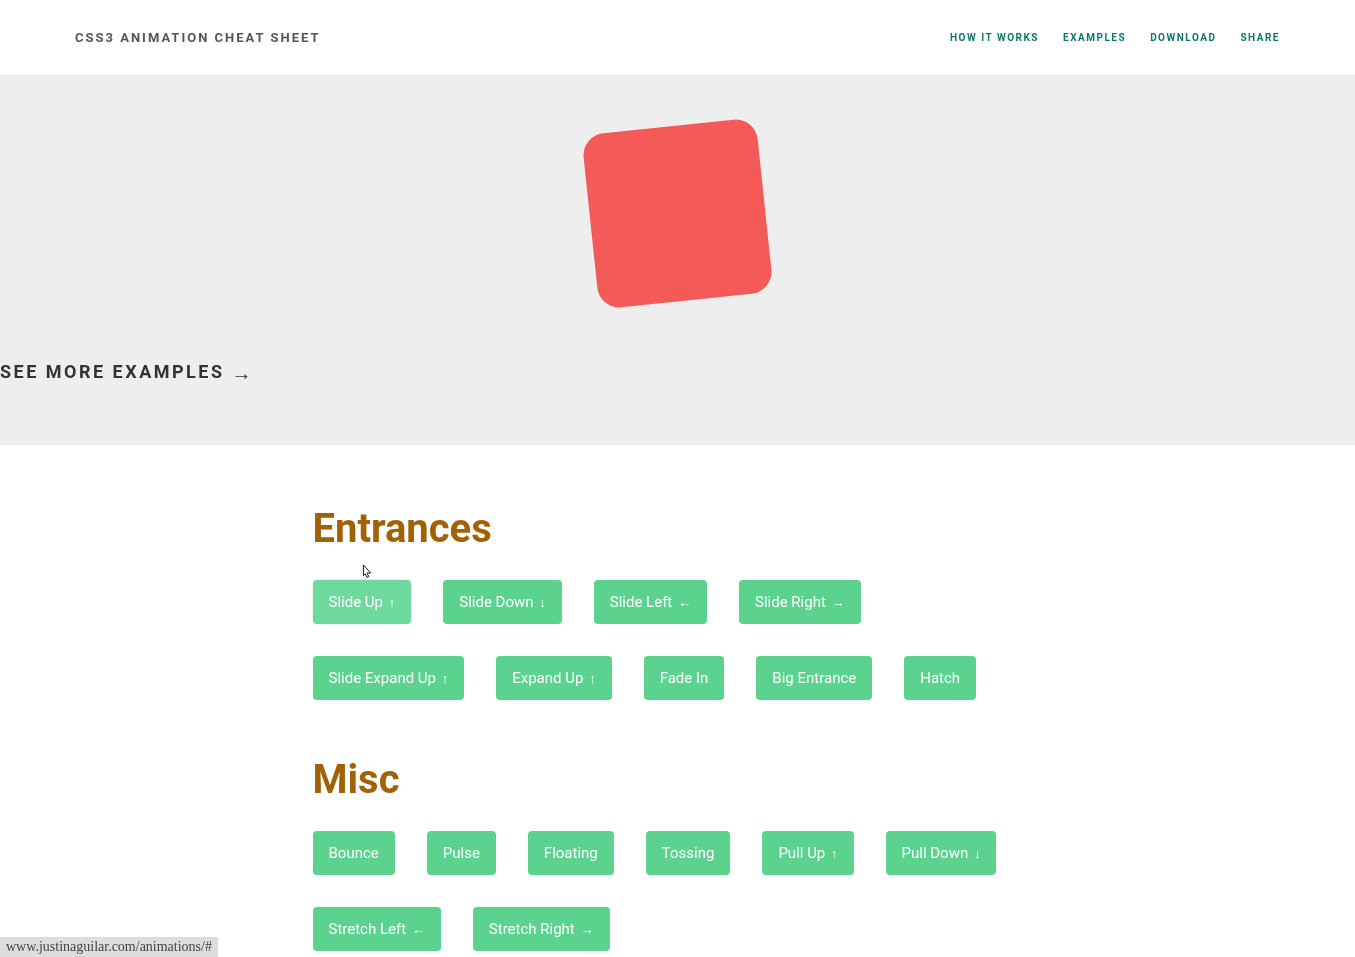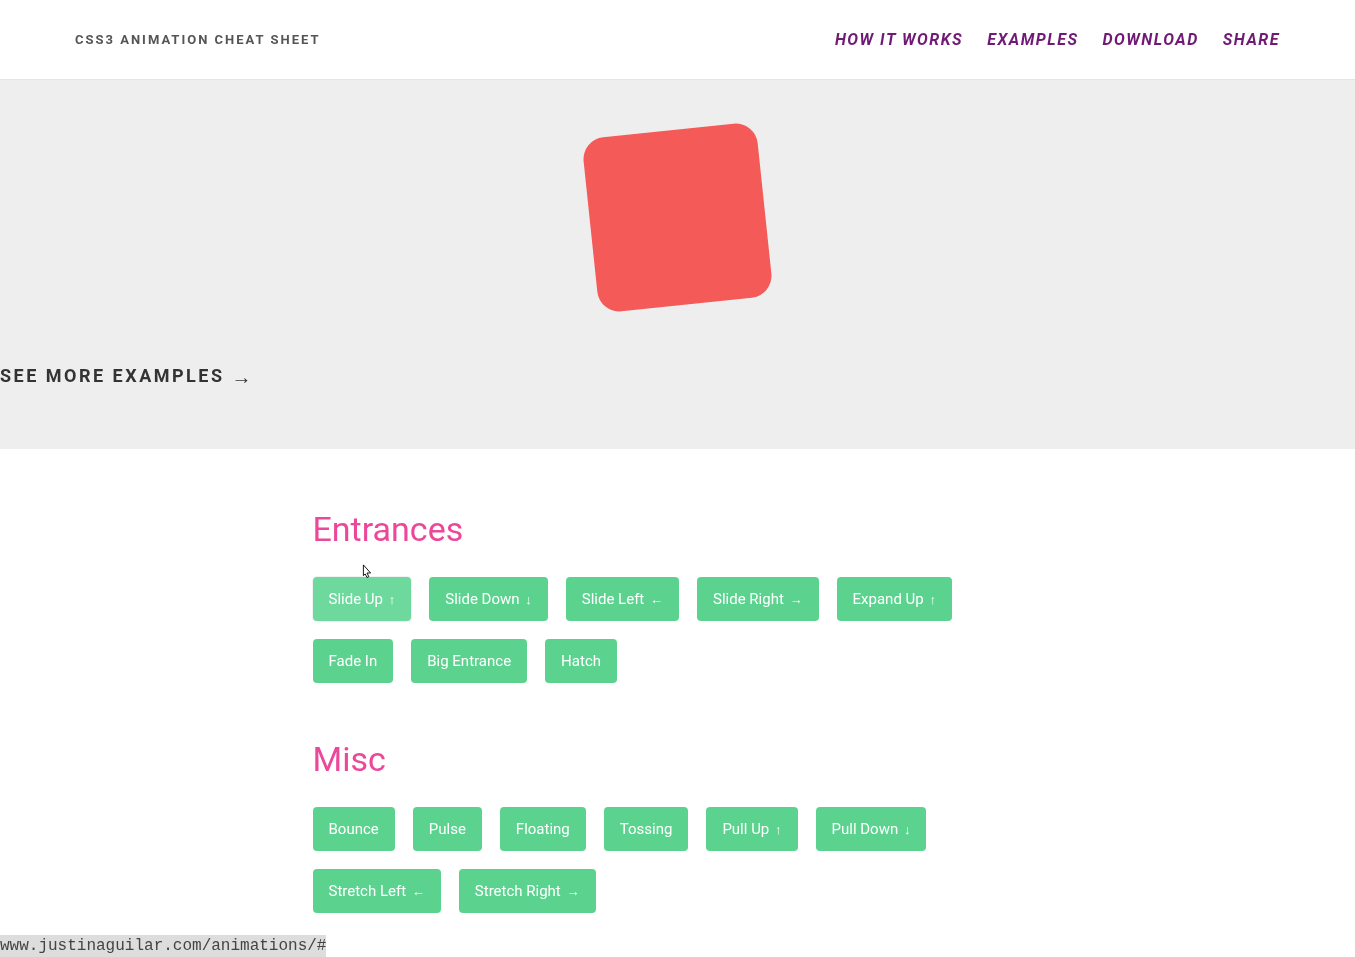--- a/index.html
+++ b/index.html
@@ -19,26 +19,25 @@
     font-size: 13px;
     font-weight: 700;
     letter-spacing: 2px;
     color: #555;
   }
   .nav {
     display: flex;
     gap: 24px;
   }
   .nav a {
-    font-size: 16px;
+    font-size: 10px;
     font-weight: 700;
     letter-spacing: 1.5px;
-    color: #701a75;
+    color: #0f766e;
     text-decoration: none;
-    font-style: italic;
   }
   .hero {
     background: #eeeeee;
     padding: 50px 0 60px 0;
     text-align: left;
     position: relative;
   }
   .demo-box {
     width: 175px;
     height: 175px;
@@ -58,29 +57,29 @@
   .see-more-arrow {
     font-size: 20px;
     vertical-align: middle;
   }
   .content {
     max-width: 770px;
     margin: 0 auto;
     padding: 60px 20px 40px 20px;
   }
   .section-title {
-    font-size: 34px;
-    font-weight: 400;
-    color: #ec4899;
+    font-size: 40px;
+    font-weight: 700;
+    color: #a16207;
     margin-bottom: 28px;
   }
   .button-group {
     display: flex;
     flex-wrap: wrap;
-    gap: 18px;
+    gap: 32px;
     margin-bottom: 56px;
   }
   .anim-btn {
     background: #5bd38f;
     color: #fff;
     border: none;
     padding: 13px 16px;
     font-size: 15px;
     border-radius: 4px;
     cursor: pointer;
@@ -93,24 +92,24 @@
   }
   .arrow {
     font-size: 13px;
     margin-left: 2px;
   }
   .status-bar {
     position: fixed;
     bottom: 0;
     left: 0;
     background: #ddd;
-    font-size: 16px;
+    font-size: 14px;
     color: #444;
-    padding: 2px 0;
-    font-family: Liberation Mono, monospace;
+    padding: 2px 6px;
+    font-family: Liberation Serif, serif;
   }
   .cursor {
     position: absolute;
     left: 358px;
     top: 562px;
     width: 18px;
     height: 22px;
     pointer-events: none;
     z-index: 1000;
   }
@@ -150,20 +149,24 @@
     </button>
     <button class="anim-btn">
       <span>Slide Left</span>
       <span class="arrow">←</span>
     </button>
     <button class="anim-btn">
       <span>Slide Right</span>
       <span class="arrow">→</span>
     </button>
     <button class="anim-btn">
+      <span>Slide Expand Up</span>
+      <span class="arrow">↑</span>
+    </button>
+    <button class="anim-btn">
       <span>Expand Up</span>
       <span class="arrow">↑</span>
     </button>
     <button class="anim-btn">
       <span>Fade In</span>
     </button>
     <button class="anim-btn">
       <span>Big Entrance</span>
     </button>
     <button class="anim-btn">

